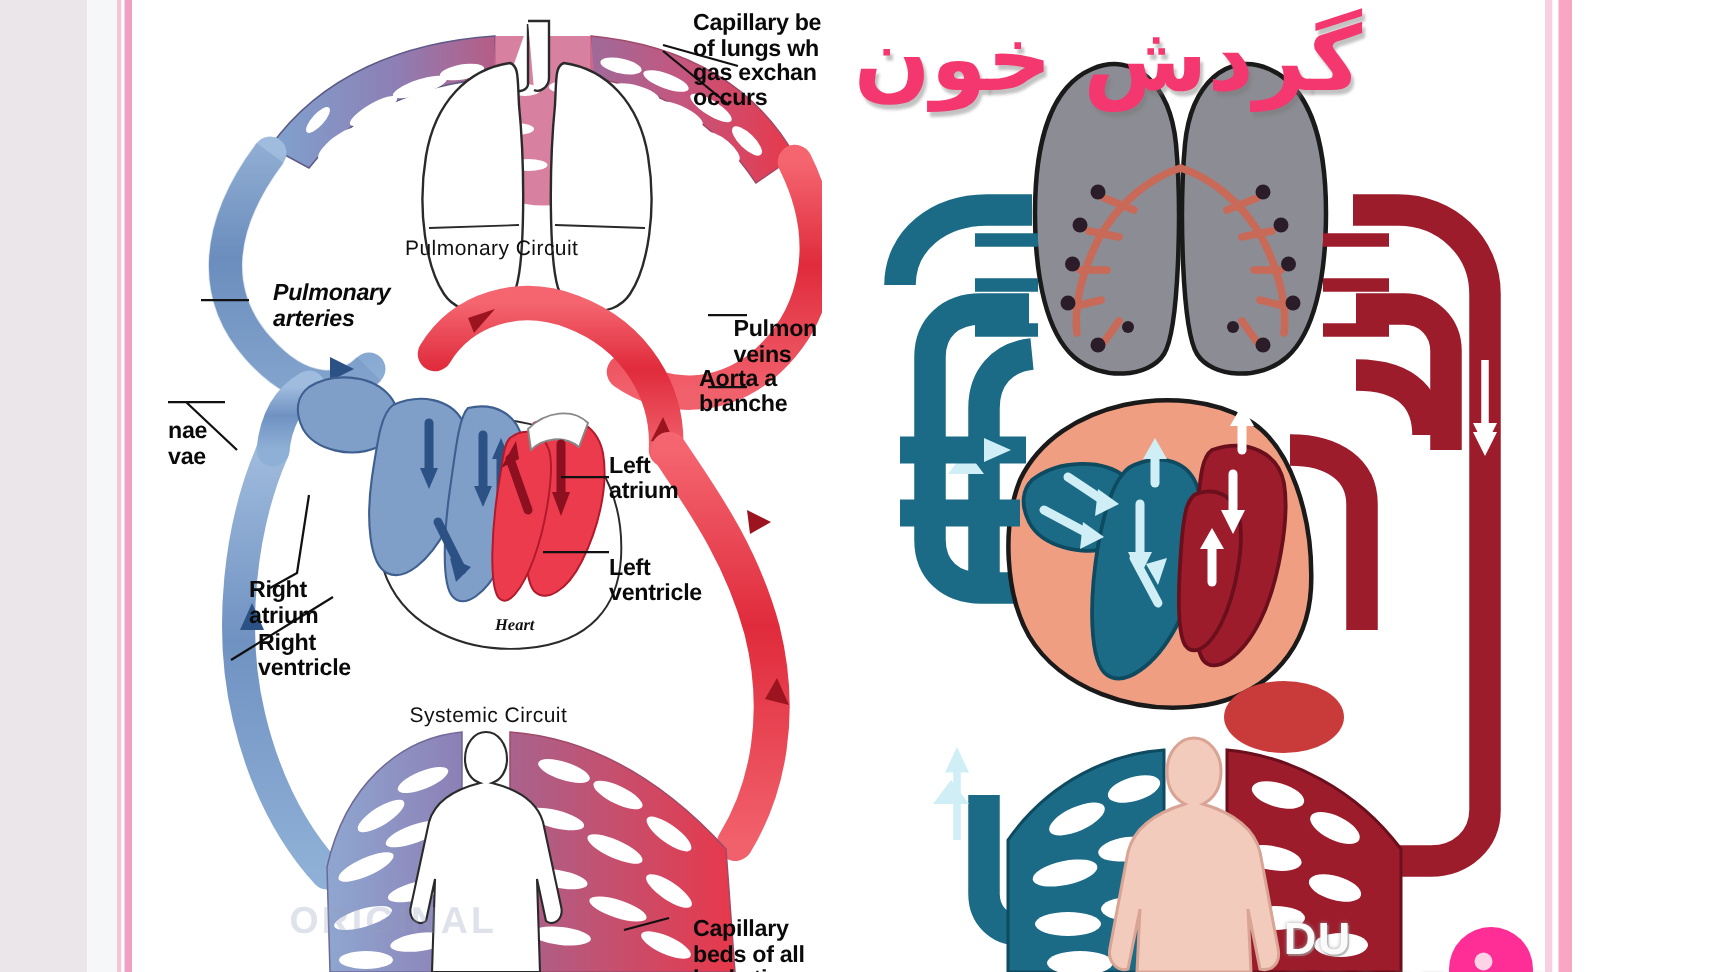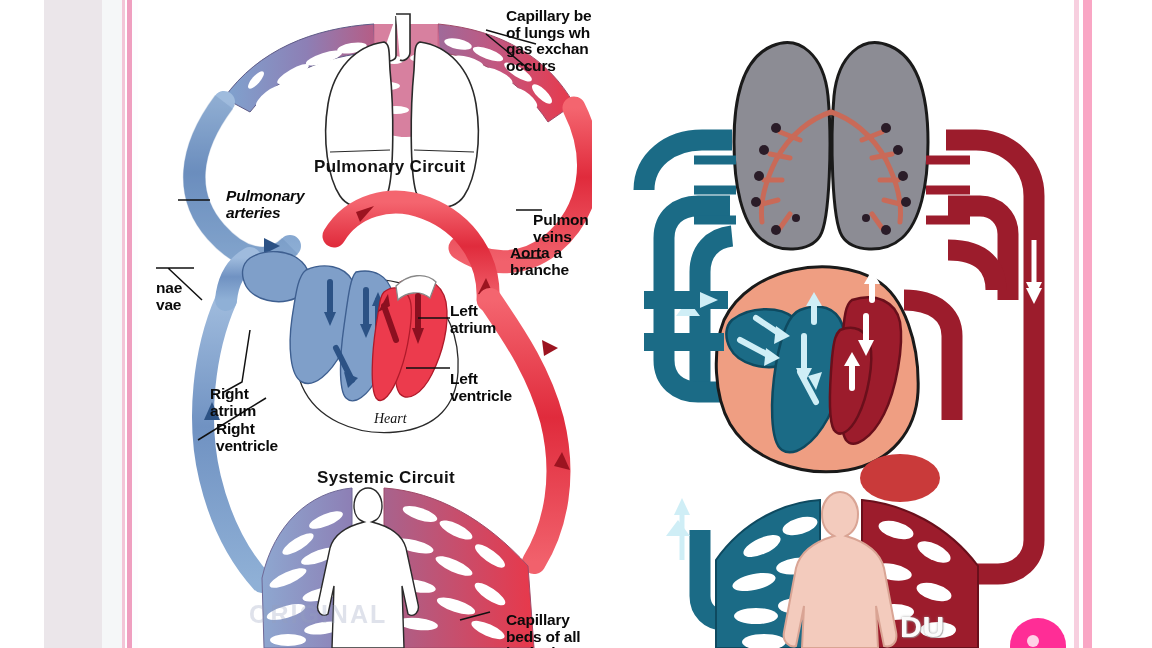--- a/index.html
+++ b/index.html
@@ -1,17 +1,17 @@
 <!DOCTYPE html>
 <html><head>
 <meta charset="utf-8">
 <style>
   html,body{margin:0;padding:0;background:#ffffff;}
   body{width:1152px;height:648px;overflow:hidden;font-family:"Liberation Sans",sans-serif;}
-  .stage{position:relative;width:1048px;height:648px;background:#ffffff;overflow:hidden;margin-left:44px;}
+  .stage{position:relative;width:1048px;height:648px;background:#ffffff;overflow:hidden;}
 
   
   .edge-left-gray{position:absolute;left:0;top:0;width:58px;height:648px;background:#ebe6ea;}
   .edge-left-pale{position:absolute;left:58px;top:0;width:20px;height:648px;background:#f5f7f8;}
   .edge-left-pink1{position:absolute;left:78px;top:0;width:3px;height:648px;background:#f3c5d7;}
   .edge-left-white{position:absolute;left:81px;top:0;width:2px;height:648px;background:#ffffff;}
   .edge-left-pink2{position:absolute;left:83px;top:0;width:5px;height:648px;background:#ef9fc0;}
   .edge-left-in{position:absolute;left:88px;top:0;width:6px;height:648px;background:#fdfdff;}
 
   .edge-right-a{position:absolute;left:1030px;top:0;width:5px;height:648px;background:#f7cfdf;}
@@ -25,22 +25,22 @@
       background:radial-gradient(circle at 30% 50%, #e8622a 0 6px, #f5a96b 7px 100%);}
 
   
   .fa-title{position:absolute;right:140px;top:6px;font-size:60px;font-weight:bold;color:#f5376f;
       direction:rtl;letter-spacing:1px;text-shadow:2px 3px 2px rgba(120,120,120,.45);
       font-family:"DejaVu Sans",sans-serif;line-height:1.15;white-space:nowrap;}
 
   
   .lbl{position:absolute;font-size:15.5px;font-weight:bold;color:#0a0a0a;line-height:1.08;
       font-family:"Liberation Sans",sans-serif;letter-spacing:-.2px;}
-  .circ{position:absolute;font-size:17px;font-weight:bold;color:#111;letter-spacing:.3px;}
-  .heartw{position:absolute;font-size:14px;font-weight:normal;font-style:italic;color:#111;
+  .circ{position:absolute;font-size:14px;font-weight:normal;color:#111;letter-spacing:.3px;}
+  .heartw{position:absolute;font-size:11px;font-weight:bold;font-style:italic;color:#111;
       font-family:"Liberation Serif",serif;text-align:center;}
 
   
   .leftfig{position:absolute;left:94px;top:0;width:454px;height:648px;overflow:hidden;background:#fff;}
   .rightfig{position:absolute;left:560px;top:0;width:470px;height:648px;overflow:hidden;background:#fff;}
 
   svg{display:block;}
 
   
   .du{position:absolute;left:820px;top:610px;display:flex;align-items:flex-end;gap:8px;}
@@ -49,21 +49,21 @@
   .du-cam:after{content:"";position:absolute;left:8px;top:6px;width:13px;height:13px;border-radius:50%;
       border:3px solid #bdbdbd;box-sizing:border-box;}
   .du-cam:before{content:"";position:absolute;right:-6px;top:7px;border-style:solid;
       border-width:6px 0 6px 8px;border-color:transparent transparent transparent #fdfdfd;}
   .du-txt{font-size:30px;font-weight:bold;color:#fbfbfb;letter-spacing:1px;
       text-shadow:0 0 3px rgba(150,150,150,.85), 1px 1px 0 rgba(160,160,160,.6);
       font-family:"Liberation Sans",sans-serif;}
   .du-circle{position:absolute;left:966px;top:618px;width:56px;height:56px;border-radius:50%;background:#ff2d96;}
   .du-circle:after{content:"";position:absolute;left:17px;top:17px;width:12px;height:12px;border-radius:50%;background:#ffd2e6;}
 
-  .faint-wm{position:absolute;left:205px;top:600px;font-size:25px;font-weight:bold;
+  .faint-wm{position:absolute;left:193px;top:600px;font-size:25px;font-weight:bold;
       color:rgba(150,160,190,.30);letter-spacing:2px;font-family:"Liberation Sans",sans-serif;}
 </style>
 </head>
 <body>
 
 <div class="stage">
 
   <div class="edge-left-gray"></div>
   <div class="edge-left-pale"></div>
   <div class="edge-left-pink1"></div>
@@ -464,20 +464,21 @@
 
   <div class="edge-right-a"></div>
   <div class="edge-right-b"></div>
   <div class="edge-right-c"></div>
   <div class="edge-right-d"></div>
   <div class="edge-right-e"></div>
   <div class="edge-right-f"></div>
   <div class="edge-right-g"></div>
   <div class="edge-orange-knob"></div>
 
+  <div class="fa-title">گردش خون</div>
 
   <div class="du">
     <div class="du-cam"></div>
     <div class="du-txt">DU RECORDER</div>
   </div>
   <div class="du-circle"></div>
 
 </div>
 
 </body></html>

